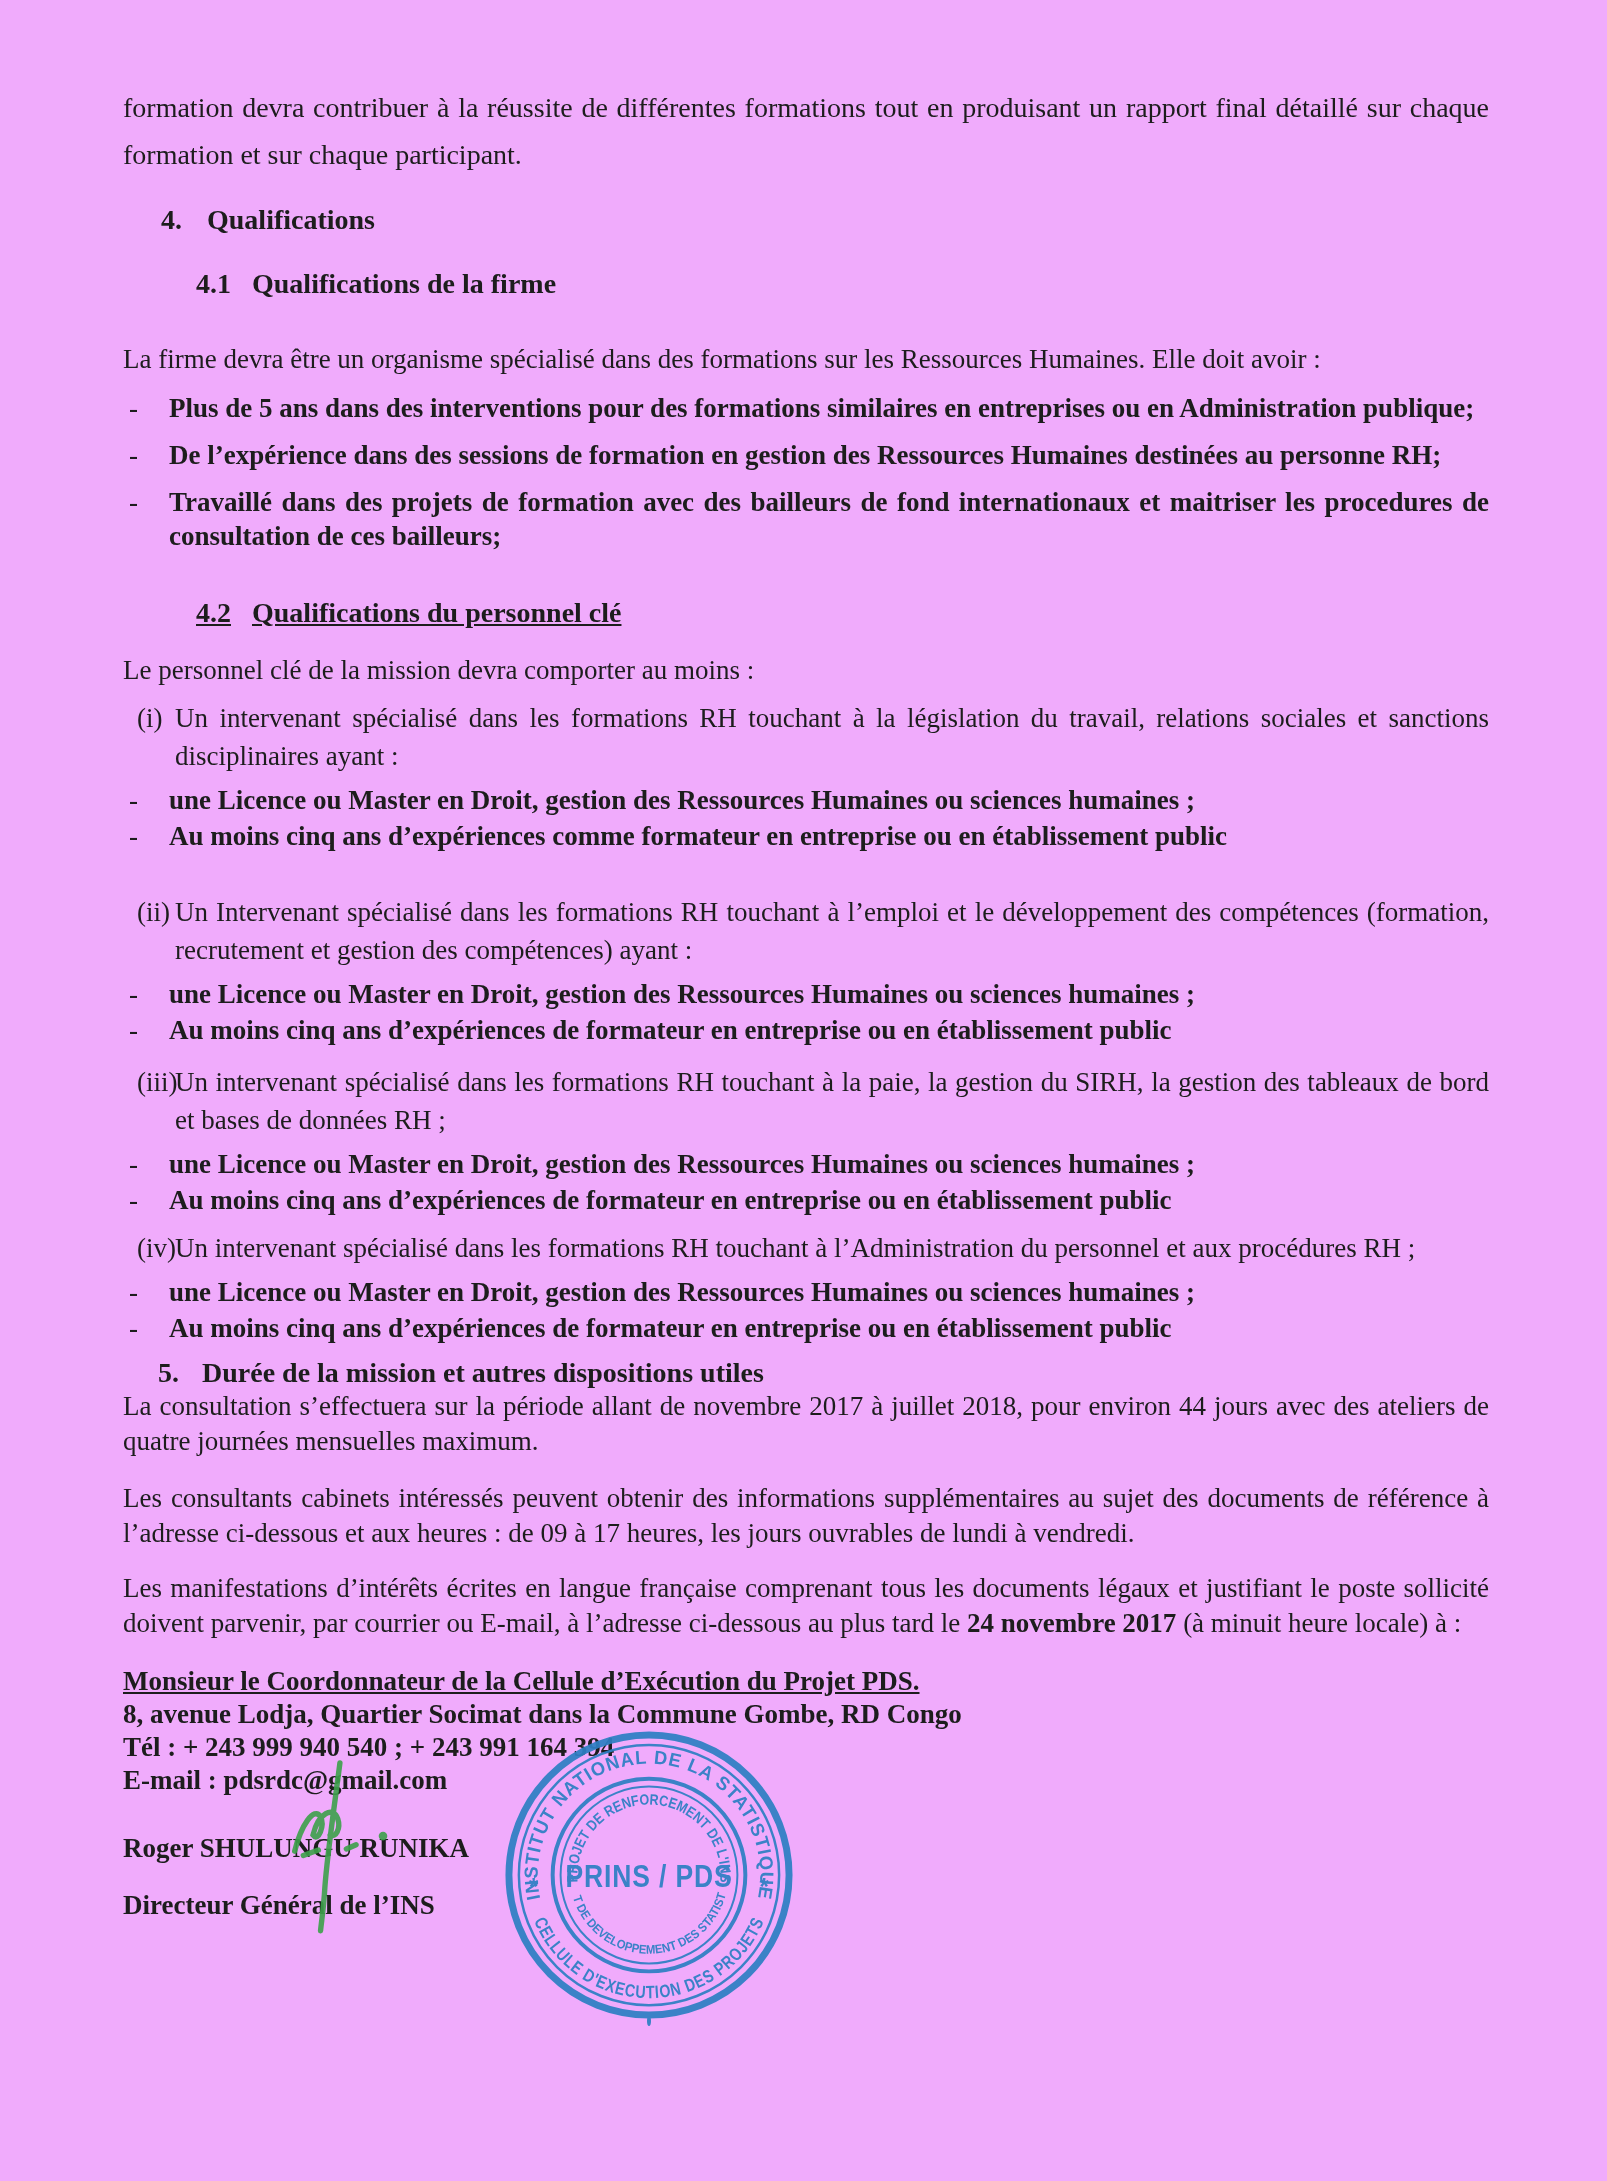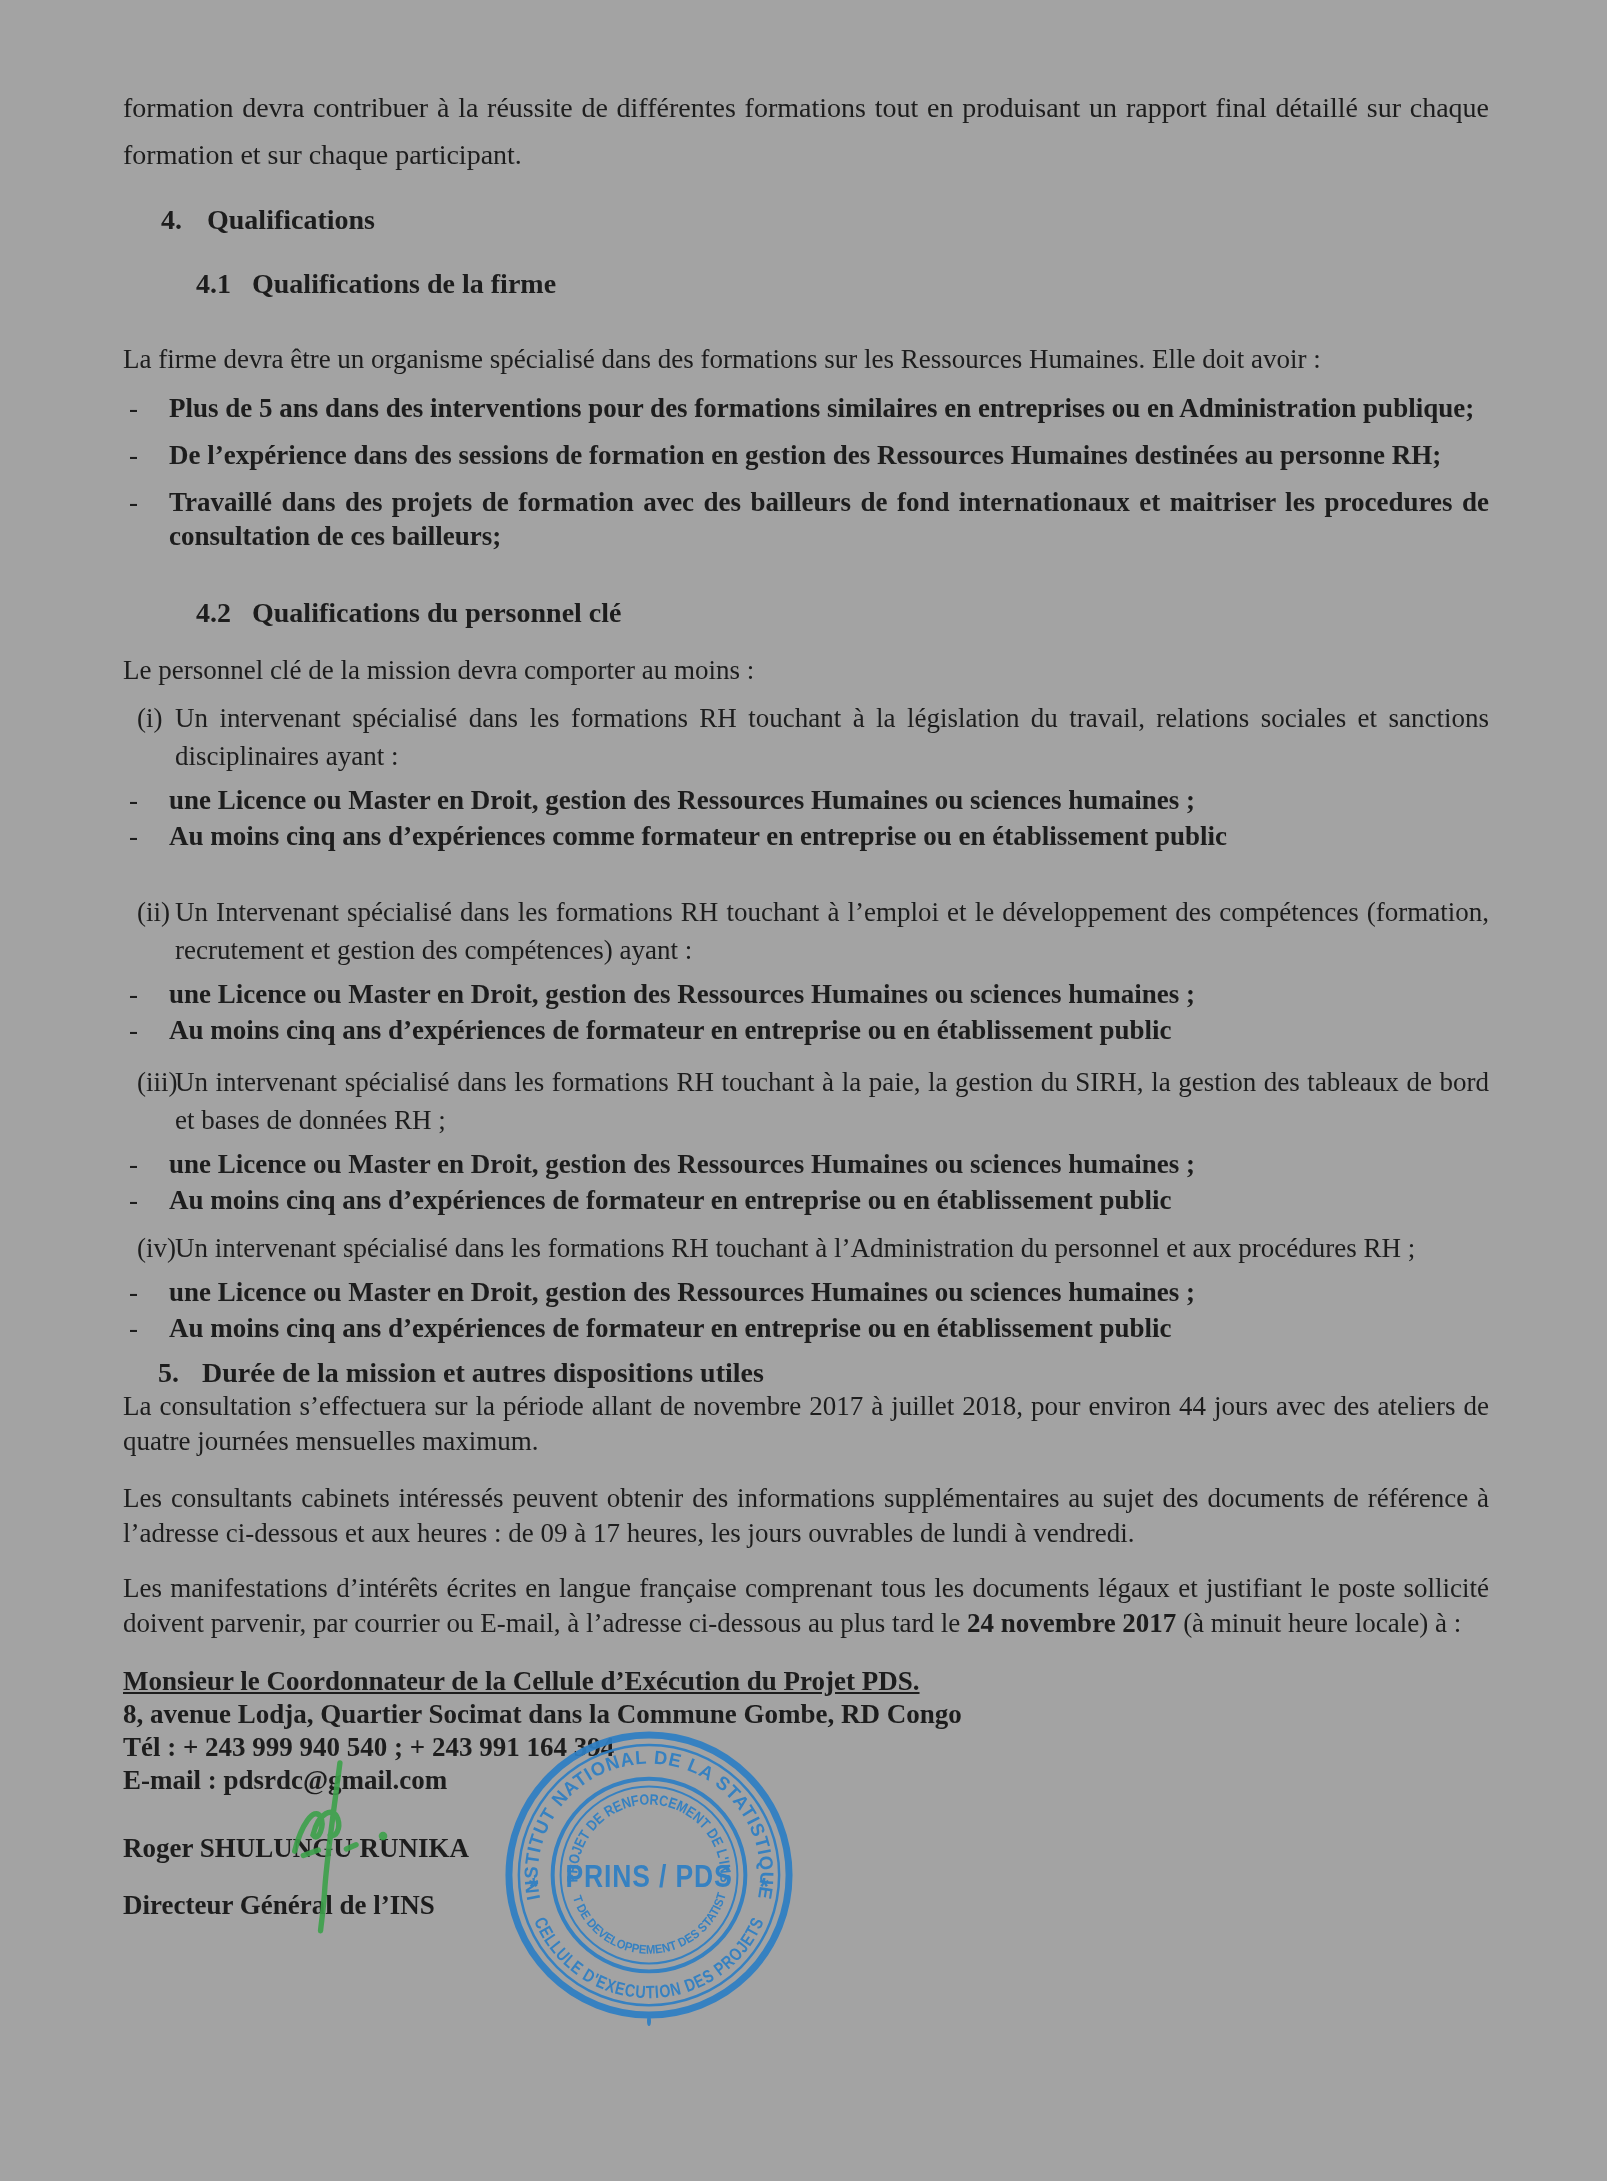--- a/index.html
+++ b/index.html
@@ -1,31 +1,31 @@
 <!DOCTYPE html>
 <html><head>
 <meta charset="utf-8">
 <style>
   html,body { margin:0; padding:0; background:#e8e8e8; }
   .page {
     position:relative; width:1607px; height:2181px; margin:0 auto;
-    background:#a3a3a3; overflow:hidden;
+    background:#f0abfc; overflow:hidden;
     font-family:"Liberation Serif", serif; color:#1d1d1d;
   }
   .content { padding:84px 118px 0 123px; }
   p { margin:0; }
   .p-intro { font-size:28px; line-height:47px; text-align:justify; }
   .para { font-size:27px; line-height:35px; text-align:justify; }
   .h-sec { font-size:28px; font-weight:bold; display:flex; }
   .h-sec .h-num { flex:none; }
   .h4  { margin-top:26px; padding-left:38px; }
   .h4 .h-num  { width:46px; }
   .h41, .h42 { margin-top:32px; padding-left:73px; }
   .h41 .h-num, .h42 .h-num { width:56px; }
-  .h42 { margin-top:44px; }
+  .h42 { margin-top:44px;text-decoration:underline; }
   .h5  { margin-top:12px; padding-left:35px; }
   .h5 .h-num { width:44px; }
   .firm-intro { margin-top:40px; font-size:27px; line-height:38px; }
   .pers-intro { margin-top:22px; font-size:27px; line-height:38px; }
   .bullet { display:flex; font-size:27px; line-height:34px; }
   .bullet .dash { flex:none; width:40px; padding-left:6px; }
   .bullet .btxt { flex:1; text-align:justify;font-weight:bold; }
   .firm-bullets .bullet { margin-top:13px; }
   .firm-bullets { margin-top:2px; }
   .item { display:flex; font-size:27px; line-height:38px; }

